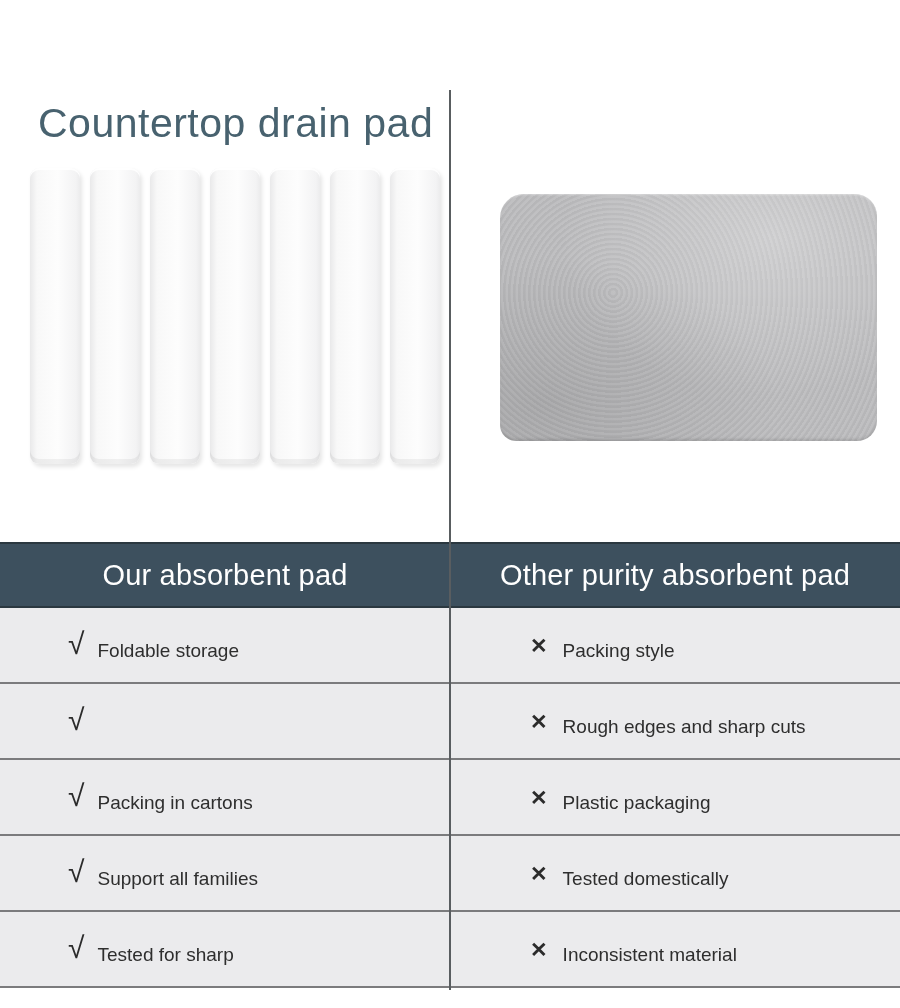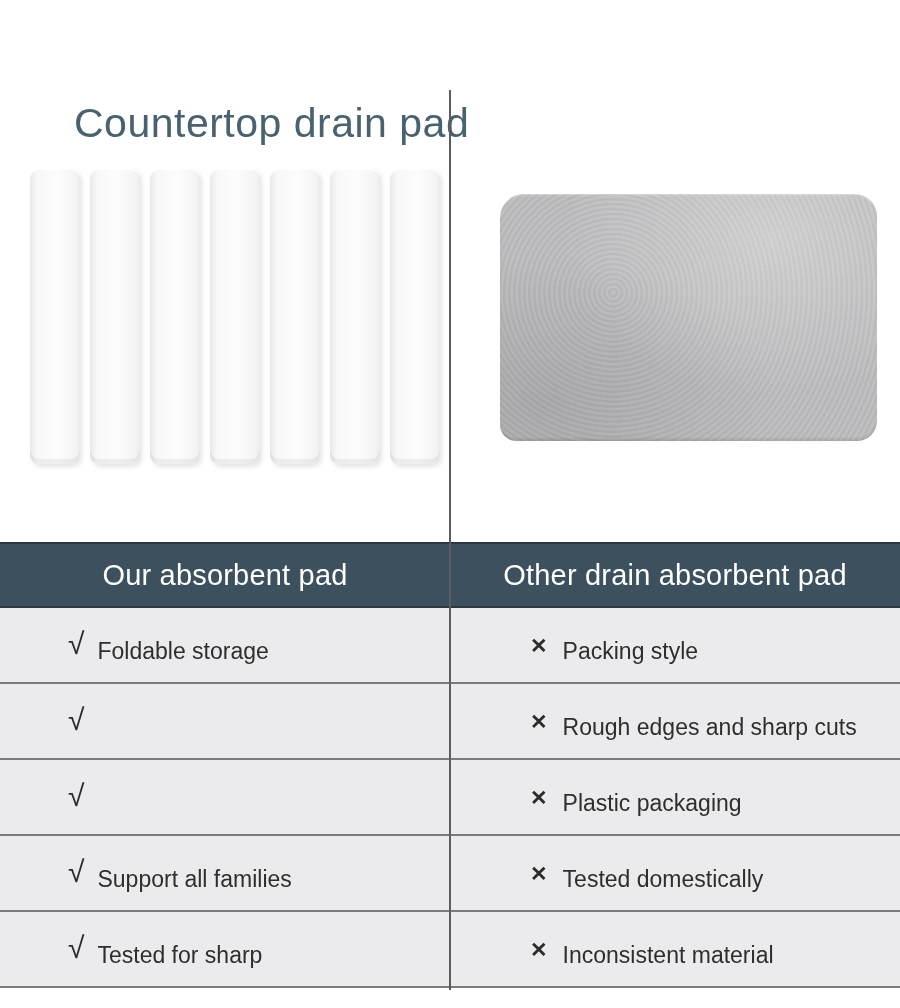--- a/index.html
+++ b/index.html
@@ -22,21 +22,20 @@
     overflow:hidden;
   }
   .title{
     position:absolute;
     left:38px;top:100px;
     font-size:41px;
     font-weight:300;
     letter-spacing:0.5px;
     color:var(--title-color);
     white-space:nowrap;
-    margin-left:36px;
   }
   
   .slats{
     position:absolute;
     left:30px;top:168px;
     width:410px;height:296px;
     display:flex;
     gap:10px;
   }
   .slat{
@@ -109,21 +108,21 @@
   .cell.left{padding-left:68px;gap:13px;}
   .cell.right{padding-left:80px;gap:15px;}
   .mark{
     color:#2b2b2b;
     line-height:1;
     flex:0 0 auto;
   }
   .mark.check{font-size:30px;margin-top:-2px;}
   .mark.cross{font-size:21px;font-weight:700;}
   .label{
-    font-size:23px;
+    font-size:19px;
     color:var(--body-text);
     white-space:nowrap;
     margin-top:12px;
   }
 </style>
 </head>
 <body>
 
 <div class="page">
 
@@ -138,21 +137,21 @@
       <div class="slat"></div>
       <div class="slat"></div>
     </div>
 
   <div class="stone-pad"></div>
 
   <div class="v-divider"></div>
 
   <div class="cmp-header">
     <div class="cmp-header-cell">Our absorbent pad</div>
-    <div class="cmp-header-cell">Other drain absorbent pad</div>
+    <div class="cmp-header-cell">Other purity absorbent pad</div>
   </div>
 
   <div class="cmp-rows">
 
     <div class="row">
       <div class="cell left">
         <span class="mark check">√</span>
         <span class="label">Foldable storage</span>
       </div>
       <div class="cell right">
@@ -167,20 +166,21 @@
       </div>
       <div class="cell right">
         <span class="mark cross">✕</span>
         <span class="label">Rough edges and sharp cuts</span>
       </div>
     </div>
 
     <div class="row">
       <div class="cell left">
         <span class="mark check">√</span>
+        <span class="label">Packing in cartons</span>
       </div>
       <div class="cell right">
         <span class="mark cross">✕</span>
         <span class="label">Plastic packaging</span>
       </div>
     </div>
 
     <div class="row">
       <div class="cell left">
         <span class="mark check">√</span>

